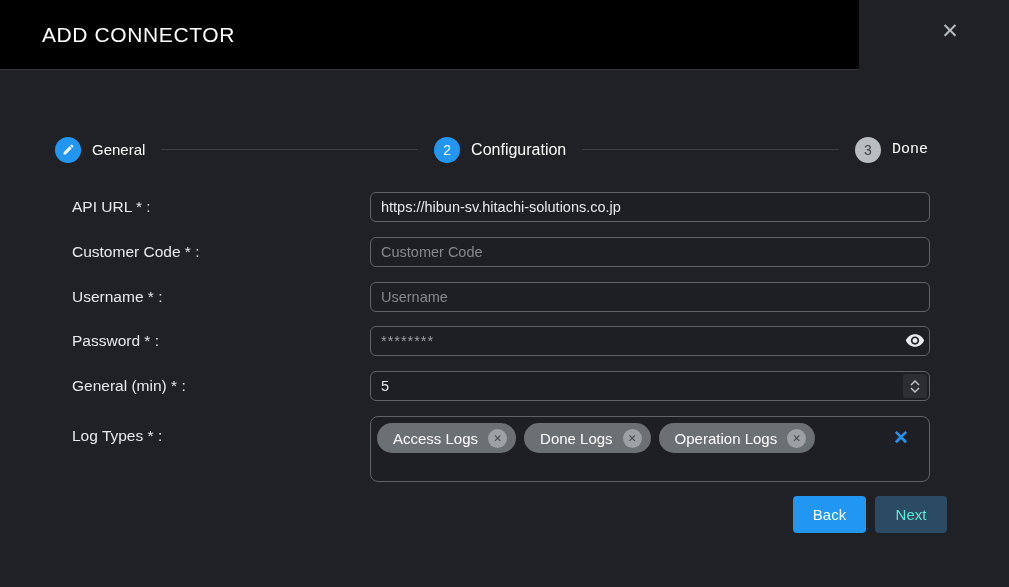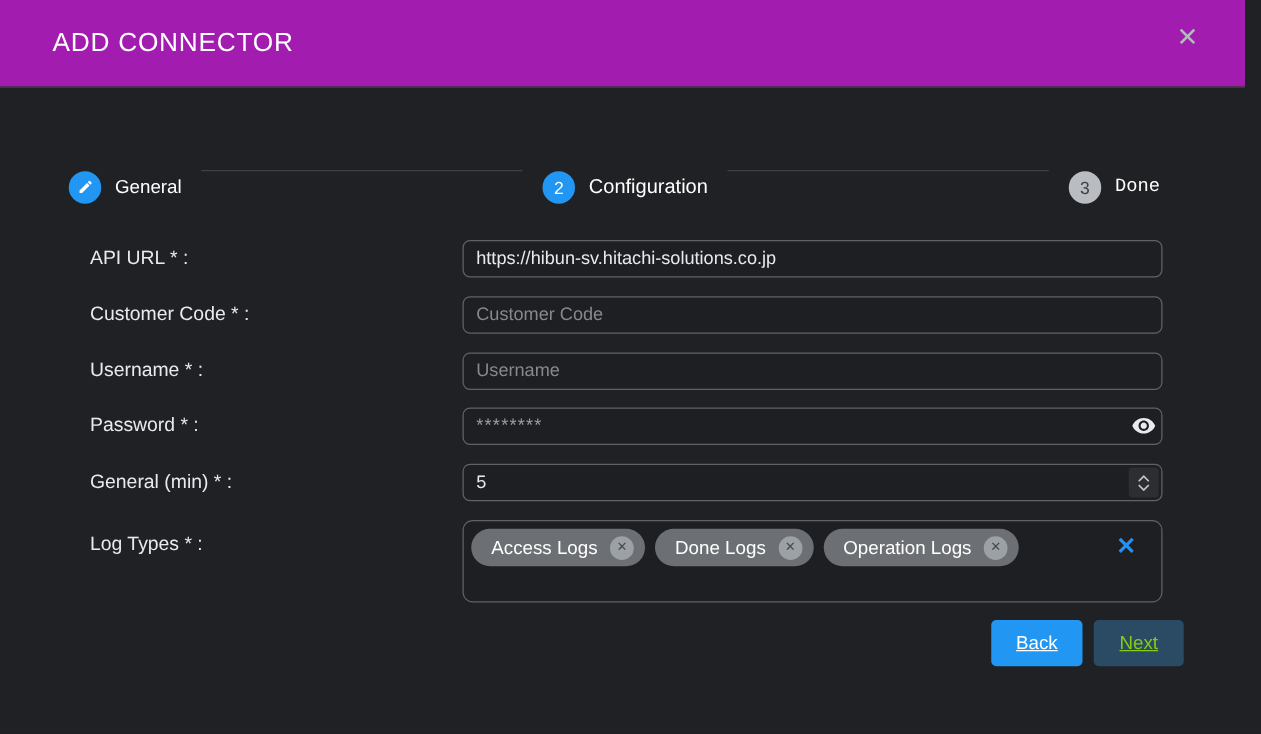--- a/index.html
+++ b/index.html
@@ -4,36 +4,36 @@
 <style>
   html,body{margin:0;padding:0;}
   body{
     width:1009px;height:587px;position:relative;overflow:hidden;
     background:#202124;
     font-family:"Liberation Sans", sans-serif;
     -webkit-font-smoothing:antialiased;
   }
   
   .dlg-header{
-    position:absolute;top:0;left:0;width:996px;height:70px;
-    background:#a21caf;border-bottom:1px solid #38393c;box-sizing:border-box;
+    position:absolute;top:0;left:0;width:859px;height:70px;
+    background:#000000;border-bottom:1px solid #38393c;box-sizing:border-box;
   }
   .dlg-title{
     position:absolute;left:42px;top:0;height:70px;display:flex;align-items:center;
     font-size:21px;color:#ffffff;letter-spacing:.6px;
   }
   .close-btn{
     position:absolute;left:936px;top:16px;width:28px;height:28px;
     display:flex;align-items:center;justify-content:center;
     color:#b4bac0;font-size:21px;cursor:pointer;line-height:1;
   }
   
   .stepper{
     position:absolute;left:55px;top:136px;width:873px;height:27px;
-    display:flex;
+    display:flex;align-items:center;
   }
   .step{display:flex;align-items:center;flex:0 0 auto;}
   .step-circle{
     width:26px;height:26px;border-radius:50%;flex:0 0 auto;
     display:flex;align-items:center;justify-content:center;
     font-size:14px;
   }
   .step-circle.done,.step-circle.active{background:#2196f3;color:#ffffff;}
   .step-circle.pending{background:#b9bdc1;color:#3c4043;}
   .step-label{margin-left:11px;font-size:15px;color:#ffffff;white-space:nowrap;}
@@ -81,24 +81,24 @@
     font-size:10.5px;cursor:pointer;line-height:1;
   }
   .clear-btn{
     position:absolute;right:16px;top:8px;width:24px;height:24px;
     display:flex;align-items:center;justify-content:center;
     color:#2590f2;font-size:19px;font-weight:bold;cursor:pointer;line-height:1;
   }
   
   .btn{
     position:absolute;top:496px;height:37px;border:none;border-radius:4px;
-    font-size:15px;font-family:"Liberation Sans", sans-serif;cursor:pointer;text-decoration:underline;
+    font-size:15px;font-family:"Liberation Sans", sans-serif;cursor:pointer;
   }
   .btn-back{left:793px;width:73px;background:#2196f3;color:#ffffff;}
-  .btn-next{left:875px;width:72px;background:#2b4a63;color:#84cc16;cursor:default;}
+  .btn-next{left:875px;width:72px;background:#2b4a63;color:#5eead4;cursor:default;}
 </style>
 </head>
 <body>
 
 <div class="dlg-header">
   <div class="dlg-title">ADD CONNECTOR</div>
   <div class="close-btn">✕</div>
 </div>
 
 <div class="stepper">

